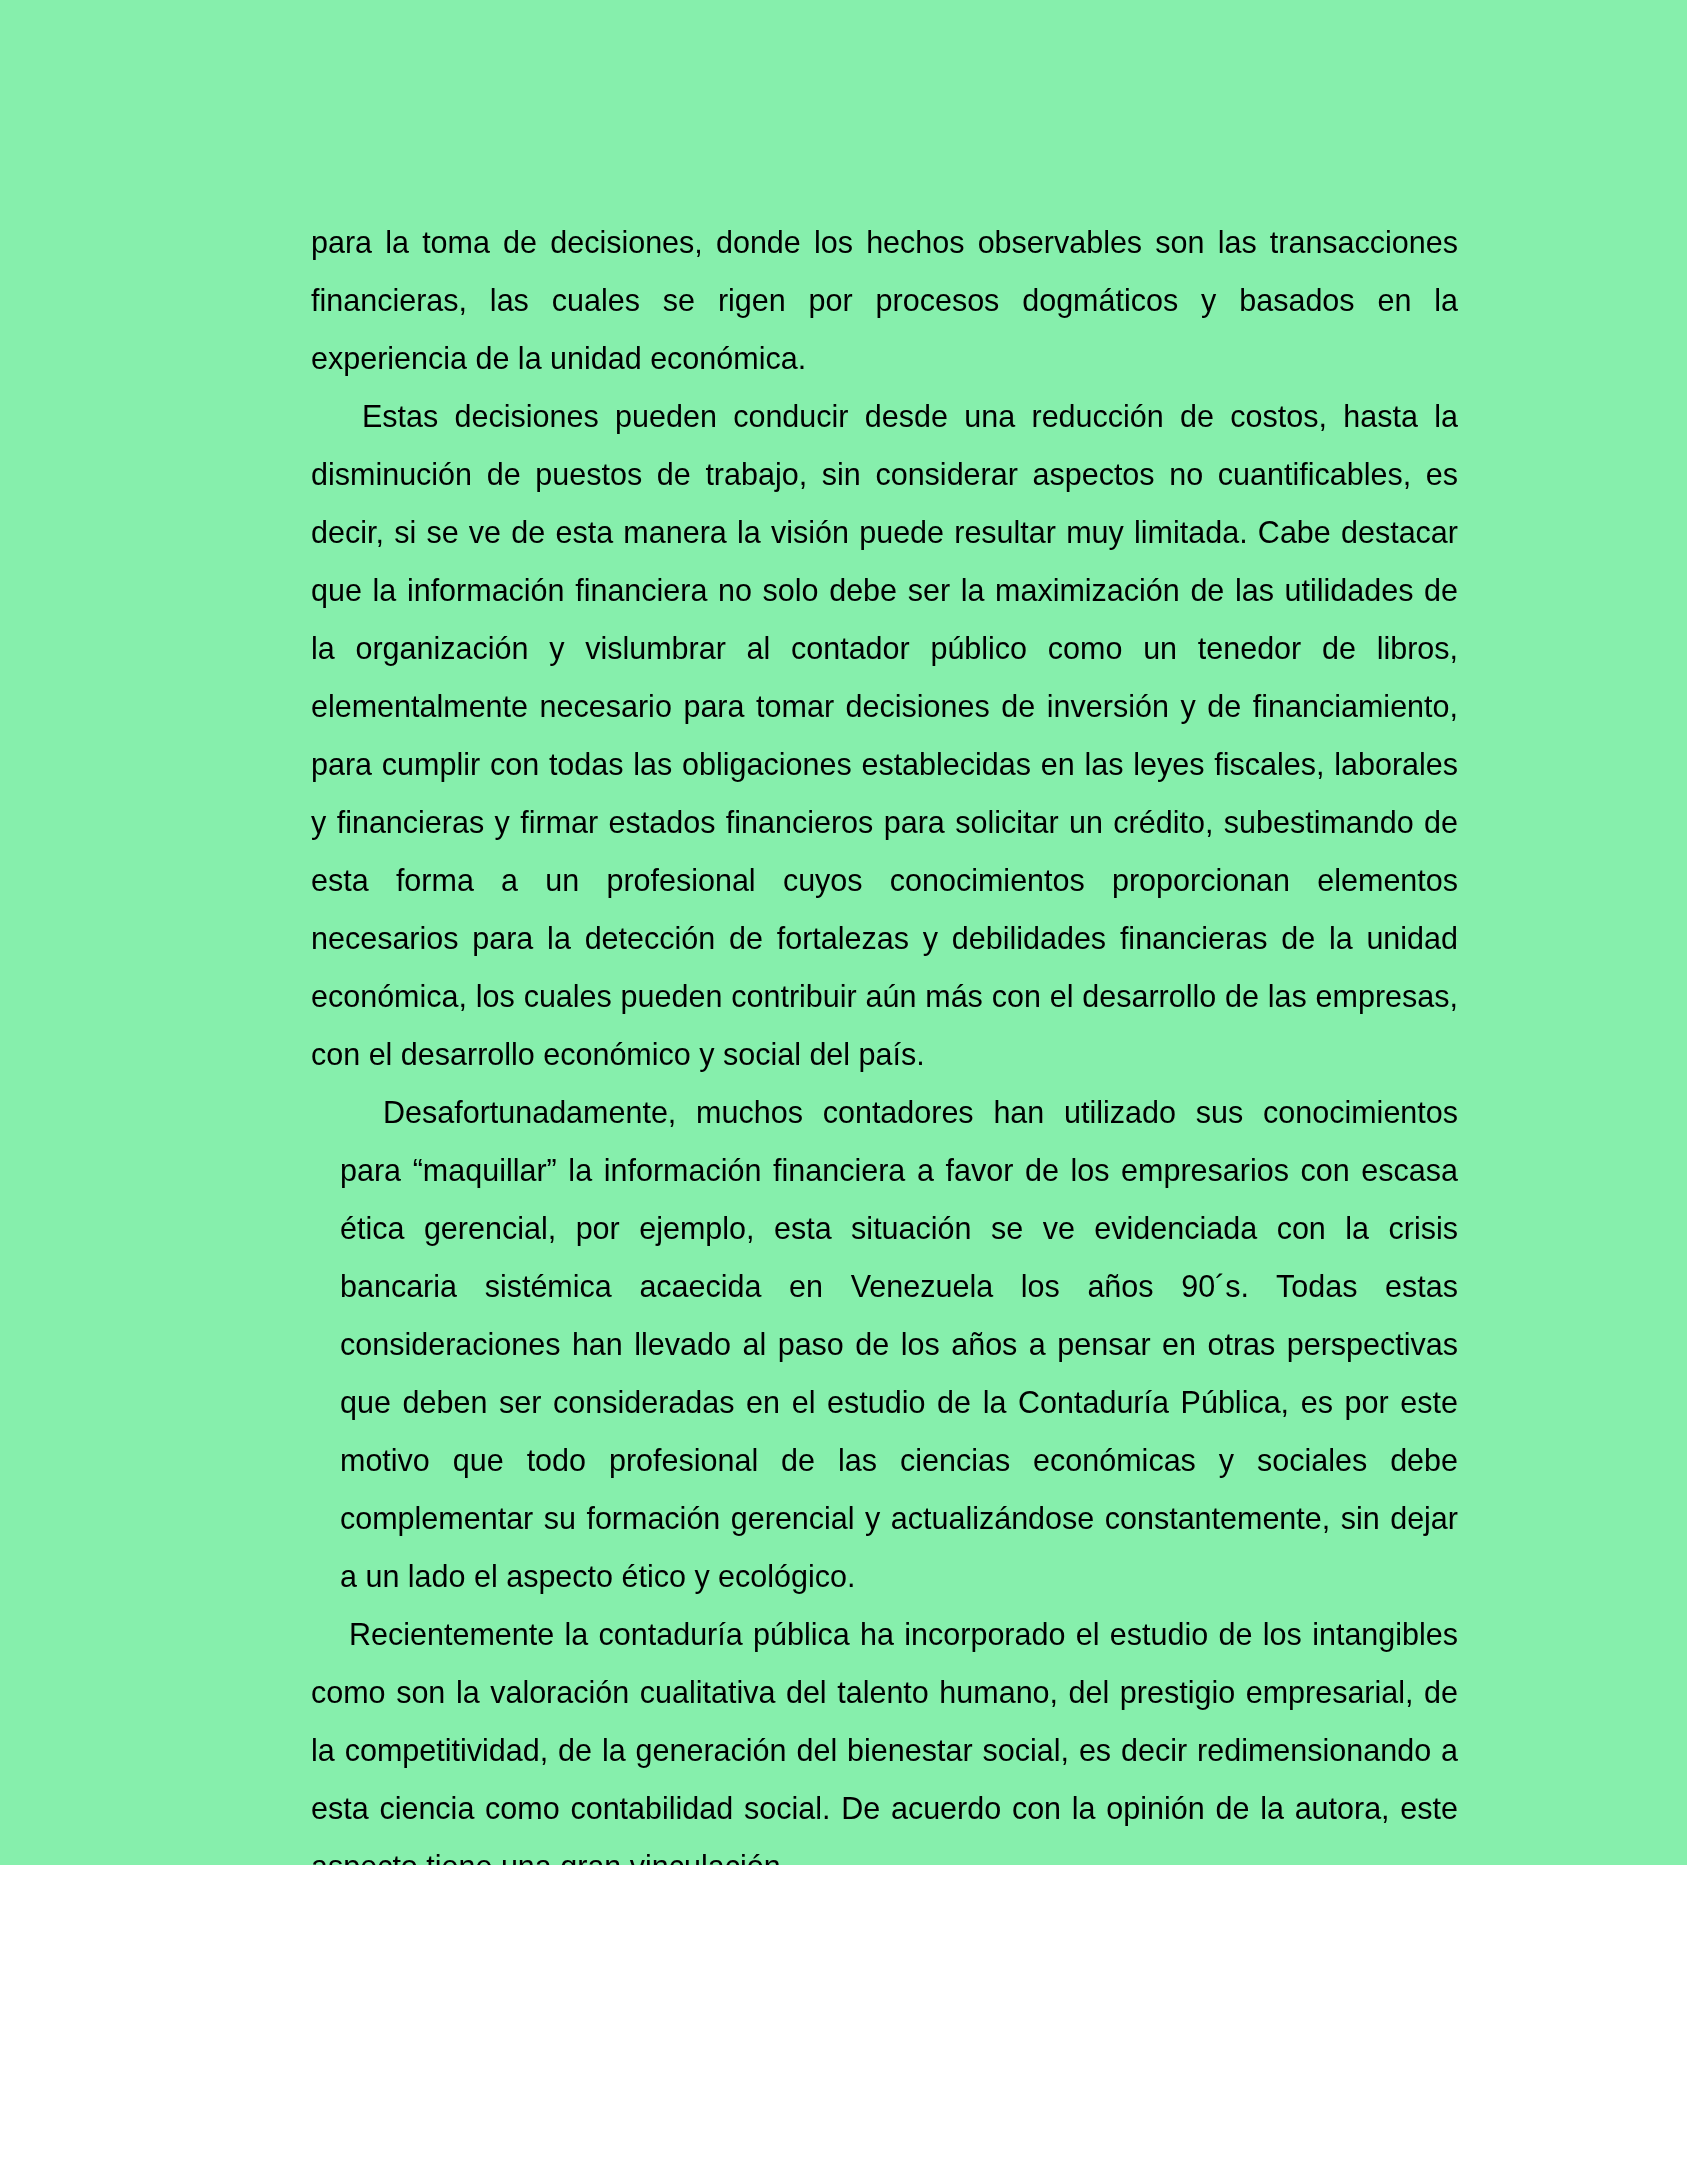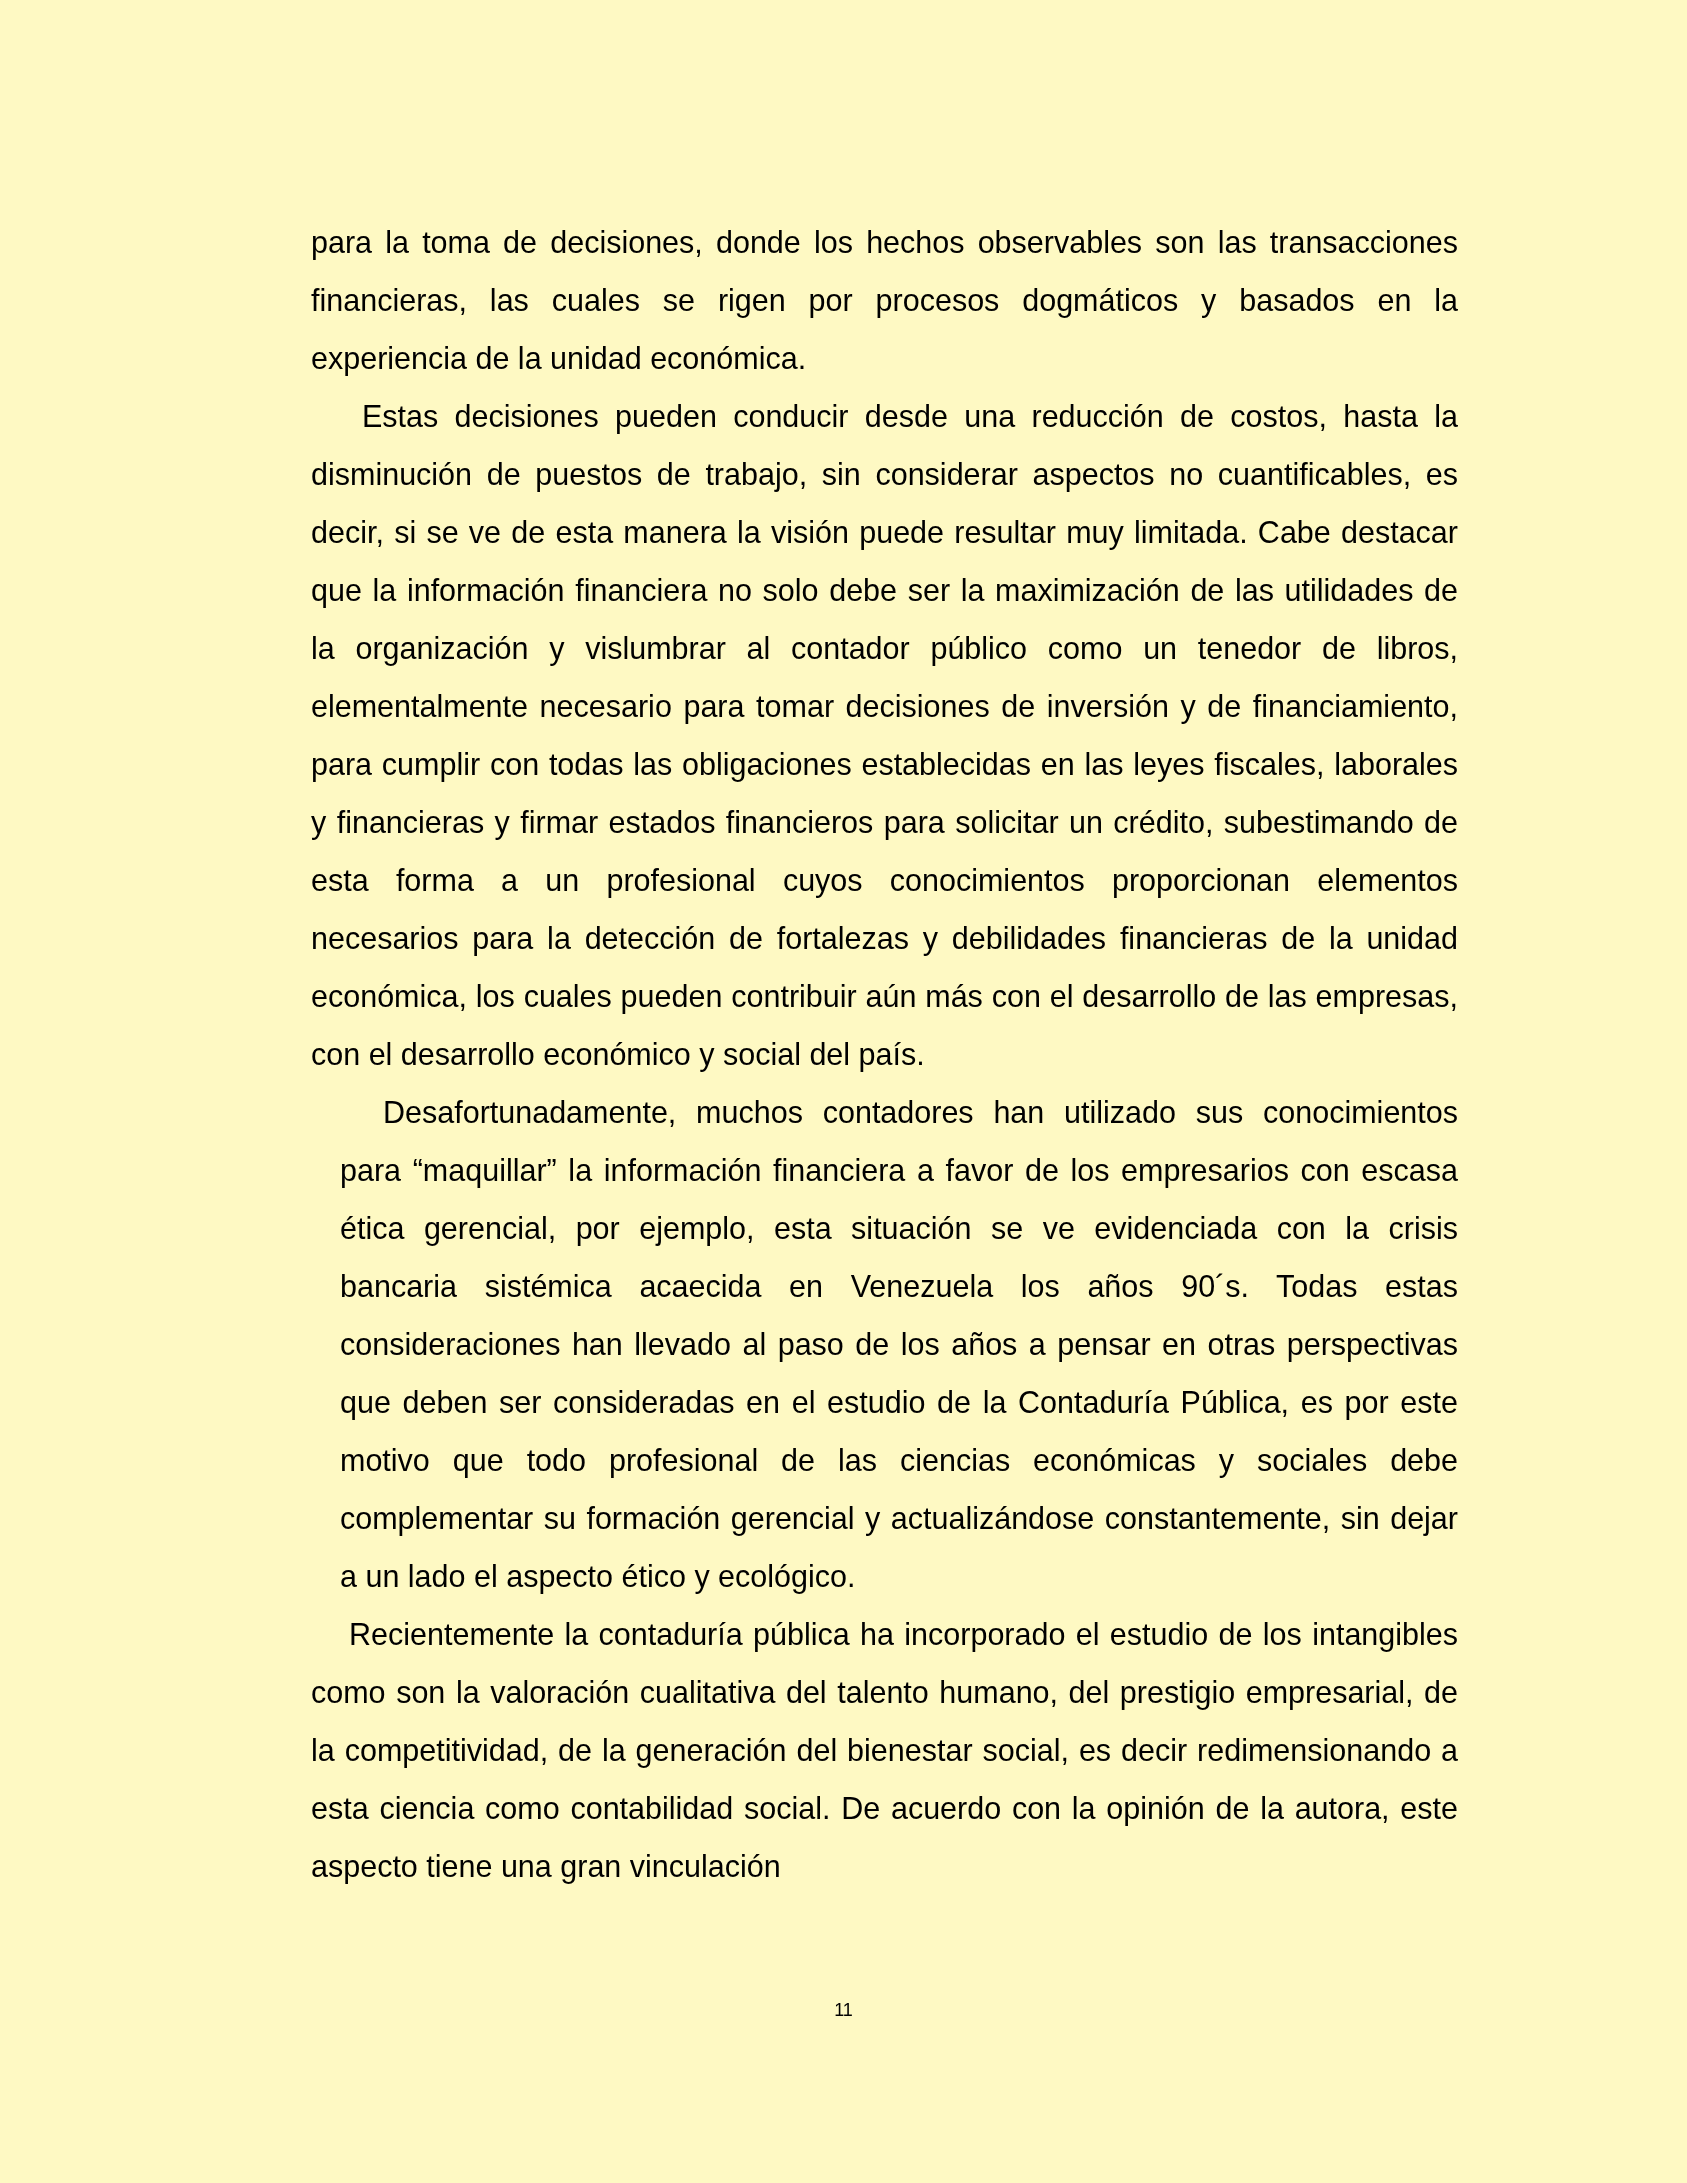--- a/index.html
+++ b/index.html
@@ -7,22 +7,22 @@
     padding: 0;
     background: #ffffff;
   }
   body {
     font-family: "Liberation Sans", sans-serif;
     color: #000000;
   }
   .page {
     position: relative;
     width: 1687px;
-    height: 2183px;
-    background: #fef9c3;
+    height: 1865px;
+    background: #86efac;
     overflow: hidden;
     box-sizing: border-box;
   }
   .text-block {
     position: absolute;
     left: 311px;
     top: 213px;
     width: 1147px;
   }
   .para {

